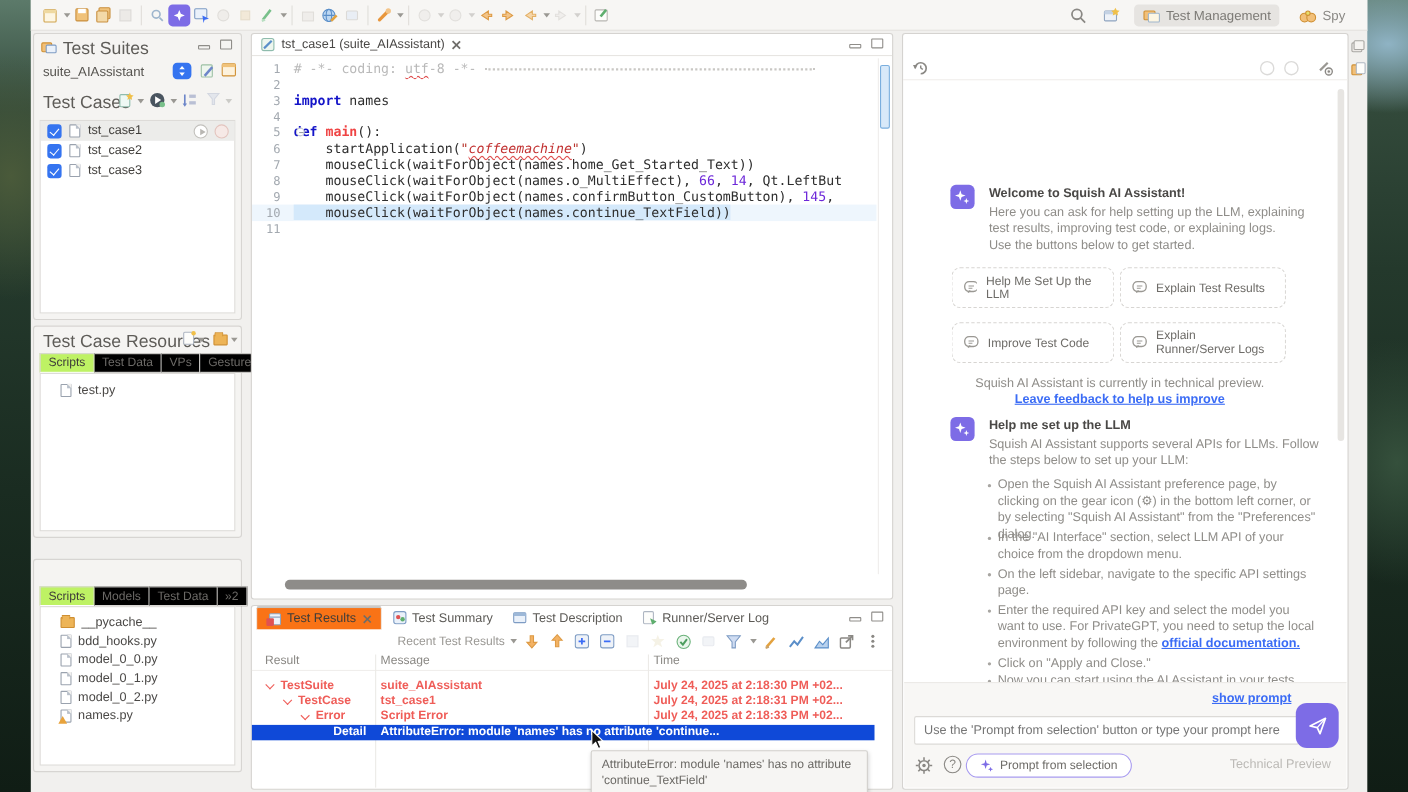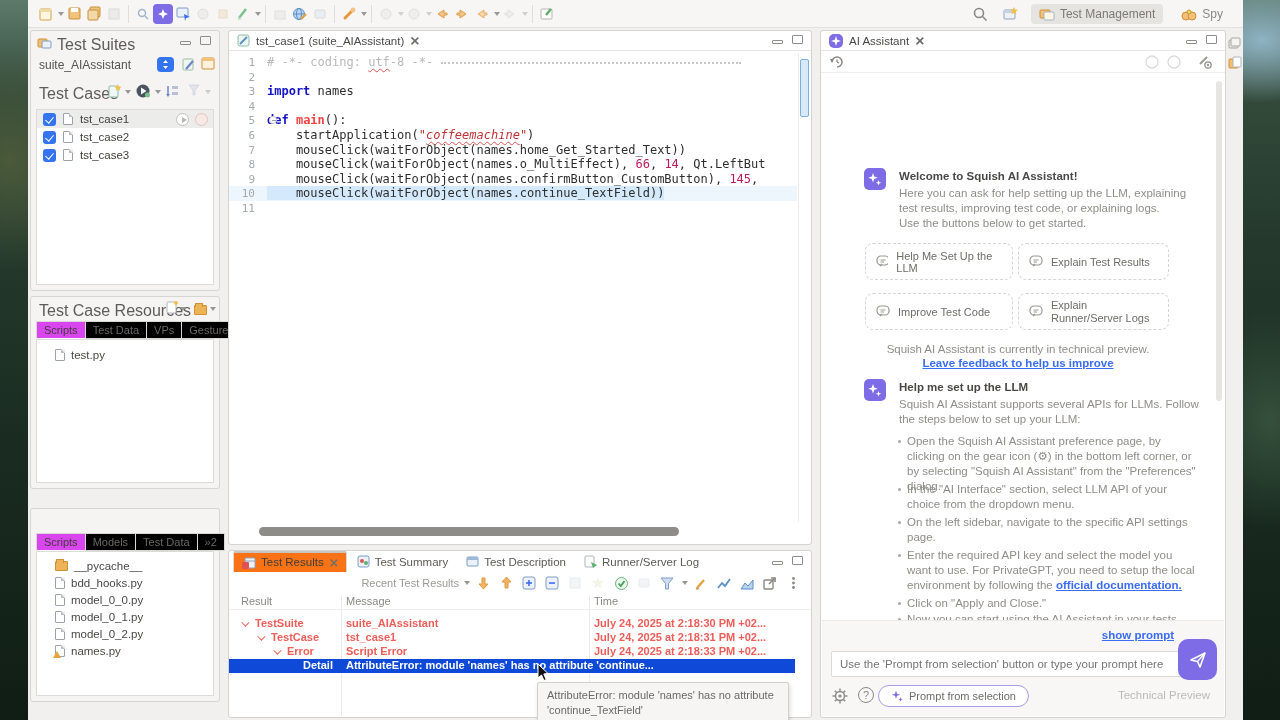--- a/index.html
+++ b/index.html
@@ -37,39 +37,39 @@
   .chk::after { content:""; position:absolute; left:3.5px; top:2px; width:4px; height:7px; border:solid #fff; border-width:0 1.8px 1.8px 0; transform:rotate(40deg); }
   .sparkbox { background:#7d6ce6; border-radius:5px; display:flex; align-items:center; justify-content:center; }
 
   
   .toolbar { position:absolute; left:0; top:0; width:1215px; height:28px; background:#f7f6f4; border-bottom:1px solid #e3e1de; display:flex; align-items:center; padding-left:8px; }
   .persp { display:flex; align-items:center; gap:5px; font-size:12px; color:#8a8884; padding:3px 8px; border-radius:4px; }
   .persp.active { background:#e6e4e1; color:#7c7a76; }
   .tabsrow { position:absolute; left:5px; right:5px; display:flex; font-size:11px; color:#6b6966; }
   .tabsrow .tab { padding:2px 7px; border:1px solid #d9d7d4; border-left:none; background:#000000; white-space:nowrap; }
   .tabsrow .tab:first-child { border-left:1px solid #d9d7d4; }
-  .tabsrow .tab.active { background:#d946ef; color:#3f3d3a; border-bottom-color:#fff; }
+  .tabsrow .tab.active { background:#bef264; color:#3f3d3a; border-bottom-color:#fff; }
   .whitebox { position:absolute; left:5px; right:5px; bottom:5px; background:#fff; border:1px solid #dddbd8; }
   .filerow { display:flex; align-items:center; gap:6px; font-size:11.5px; color:#4a4846; height:17px; padding-left:18px; }
   .caserow { display:flex; align-items:center; gap:7px; height:18px; padding:0 4px 0 6px; font-size:11.5px; color:#403e3b; position:relative; }
   .runbtn { width:13px; height:13px; border-radius:50%; border:1px solid #c2c0bc; position:relative; background:#fff; }
   .runbtn::after { content:""; position:absolute; left:4.5px; top:3px; border-left:5px solid #b9b7b3; border-top:3.5px solid transparent; border-bottom:3.5px solid transparent; }
   .recbtn { width:13px; height:13px; border-radius:50%; border:1px solid #e3c4be; background:#f6e9e6; }
 
   
   #editor { position:absolute; left:200px; top:30px; width:584px; height:515px; background:#fff; border:1px solid #d5d3d0; border-radius:3px; }
   .etabbar { position:absolute; left:0; top:0; right:0; height:20px; border-bottom:1px solid #e7e5e2; display:flex; align-items:center; padding-left:8px; gap:6px; }
   .etab-title { font-size:11.5px; color:#4a4846; }
   .codearea { position:absolute; left:0; top:24px; right:14px; font-family:"DejaVu Sans Mono", monospace; font-size:12px; overflow:hidden; }
   .cl { height:14.6px; line-height:14.6px; white-space:pre; position:relative; }
   .cl .ln { display:inline-block; width:26px; text-align:right; color:#a3a9b0; margin-right:12px; font-size:11px; }
   .cl.hl { background:#eef6fd; }
   .cl.hl .code { background:#d4e9fb; }
   .kw { color:#1414c8; font-weight:bold; } .fn { font-weight:bold; color:#ef4444; }
-  .pl { color:#2e2e2e; } .cmt { color:#b9b9b9; } .num { color:#be185d; }
+  .pl { color:#2e2e2e; } .cmt { color:#b9b9b9; } .num { color:#6d28d9; }
   .str { color:#b8342c; } .strem { color:#c23232; font-style:italic; }
   .sq { text-decoration:underline wavy #e05252 1px; text-underline-offset:2px; }
   .traildots { display:inline-block; width:300px; border-top:2px dotted #c9c7c4; vertical-align:middle; margin-left:8px; }
   .fold { position:absolute; left:40px; top:3px; width:8px; height:8px; border:1px solid #c8ccd2; border-radius:50%; background:#fff; }
   .fold::after { content:""; position:absolute; left:1.5px; top:3px; width:4px; height:1px; background:#9aa0a8; }
   .vscroll { position:absolute; right:1px; top:22px; width:12px; bottom:22px; border-left:1px solid #efedeb; }
   .vthumb { position:absolute; left:1px; top:6px; width:9px; height:58px; background:#d8e9f9; border:1px solid #7aaede; border-radius:2px; }
   .hscroll { position:absolute; left:30px; bottom:8px; height:9px; width:420px; background:#8e8c89; border-radius:5px; }
 
   
@@ -594,33 +594,20 @@
     <div class="tooltip">
       <div>AttributeError: module 'names' has no attribute</div>
       <div>'continue_TextField'</div>
     </div>
     <svg style="position:absolute;left:308px;top:112px;z-index:6" width="14" height="20">
         <polygon points="1,1 1,15 4.5,12 7,17.5 9.2,16.5 6.8,11 11,10.5" fill="#111" stroke="#fff" stroke-width="1"></polygon>
       </svg>
   </div>
 
   <div id="ai">
-    <div class="etabbar">
-      <span class="sparkbox" style="width:14px;height:14px">
-          <svg width="10" height="10">
-            <polygon points="5,0 6.2,3.8 10,5 6.2,6.2 5,10 3.8,6.2 0,5 3.8,3.8" fill="#fff"></polygon>
-          </svg>
-        </span>
-      <span class="etab-title">AI Assistant</span>
-      <span class="xclose" style="transform:scale(.8)"></span>
-      <div class="minmax" style="right:8px;top:4px">
-          <span class="mm min"></span>
-          <span class="mm"></span>
-        </div>
-    </div>
     <div style="position:absolute;left:0;top:20px;right:0;height:22px;border-bottom:1px solid #f0eeec">
       <span style="position:absolute;left:8px;top:3px"><svg width="16" height="16">
             <path d="M3 8 A5 5 0 1 1 8 13" fill="none" stroke="#8a8884" stroke-width="1.5"></path>
             <polygon points="1,5 5,5 3,9" fill="#8a8884"></polygon>
             <line x1="8" y1="5.5" x2="8" y2="8" stroke="#8a8884" stroke-width="1.3"></line>
             <line x1="8" y1="8" x2="10" y2="9" stroke="#8a8884" stroke-width="1.3"></line>
           </svg></span>
       <span style="position:absolute;right:66px;top:4px;opacity:.35"><svg width="14" height="14">
             <circle cx="7" cy="7" r="6" fill="none" stroke="#9a9893" stroke-width="1.3"></circle>
           </svg></span>

